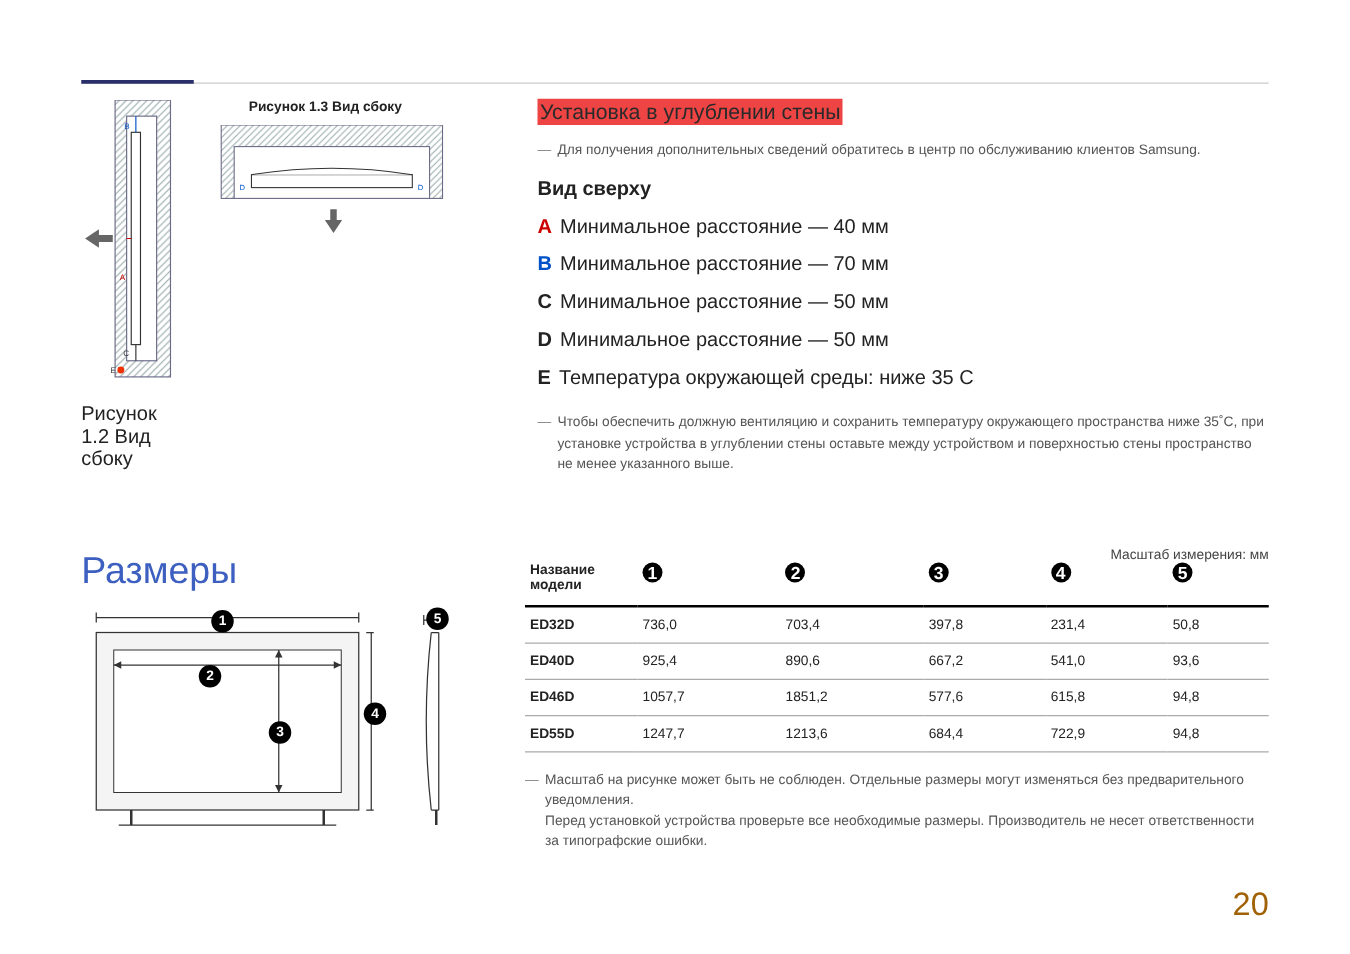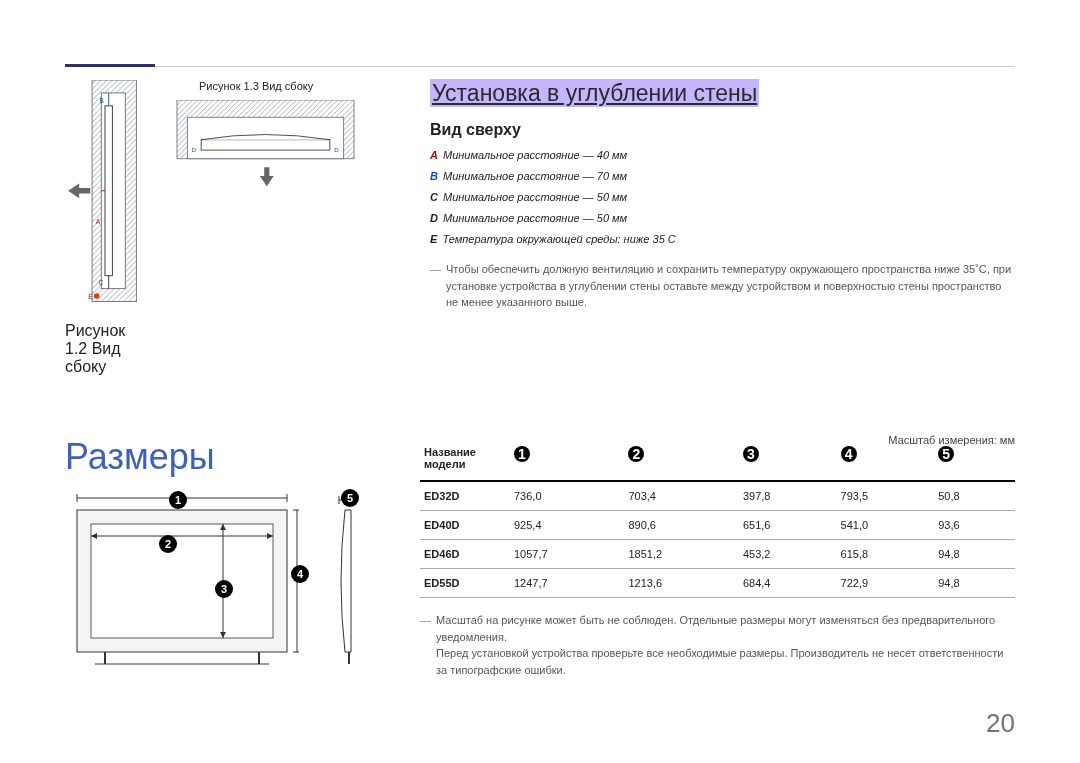--- a/index.html
+++ b/index.html
@@ -39,54 +39,53 @@
   .col-right-1 { flex: 1; }
   .fig-row { display: flex; gap: 18px; align-items: flex-start; }
 
   .fig-side {
     width: 80px;
   }
   .fig-side svg { width: 80px; height: 240px; }
 
   .fig-top-wrap { }
   .fig-top svg { width: 205px; height: 95px; }
-  .fig13-label { font-weight: normal; font-size: 11px; margin-bottom: 8px; margin-left: 4px; padding-left: 32px;}
+  .fig13-label { font-weight: bold; font-size: 11px; margin-bottom: 8px; margin-left: 4px; padding-left: 32px;}
   .fig12-label { font-weight: normal; font-size: 16px; margin-top: 0; }
 
   h2.section-green {
-    font-size: 23px;
+    font-size: 17px;
     font-weight: normal;
     color: #2a2a2a;
     display: inline;
-    background: #c4b5fd;
+    background: #ef4444;
     padding: 1px 2px;
-    text-decoration: underline;
   }
   .note-dash {
     font-size: 11px;
     color: #555;
     margin-top: 12px;
     padding-left: 16px;
     position: relative;
     line-height: 1.5;
   }
   .note-dash::before {
     content: "―";
     position: absolute;
     left: 0;
     top: 0;
     color: #888;
   }
   h3.sub { font-size: 16px; font-weight: bold; margin-top: 14px; margin-bottom: 6px;}
-  .speclist { font-size: 11px; line-height: 1.9; font-style: italic; }
+  .speclist { font-size: 16px; line-height: 1.9; }
   .speclist .lk { font-weight: bold; margin-right: 2px;}
 
   .row2 { margin-top: 60px; display: flex; gap: 20px;}
   h1.dimensions {
-    font-size: 36px;
+    font-size: 30px;
     font-weight: normal;
     color: #3c5fc0;
     margin-bottom: 8px;
   }
   .col-left-2 { width: 335px; }
   .front-side-wrap { display:flex; align-items:flex-start; gap:28px; margin-top:10px;}
   .front svg { width: 234px; height: 185px; }
   .side svg { width: 40px; height: 185px; }
 
   .col-right-2 { flex:1; position:relative;}
@@ -121,21 +120,21 @@
     align-items:center;
     justify-content:center;
   }
   .circnum.lg { width:18px; height:18px; font-size:11px;}
 
   .page-num {
     position:absolute;
     right:65px;
     bottom:24px;
     font-size:26px;
-    color:#737373;
+    color:#a16207;
     font-weight:300;
   }
 </style>
 </head>
 <body>
 
 <div class="toprule"></div>
 <div class="toprule-accent"></div>
 
 <div class="page">
@@ -193,20 +192,21 @@
                 <polygon points="8,22 0,10 5,10 5,0 11,0 11,10 16,10" fill="#666"></polygon>
               </g>
             </svg>
           </div>
         </div>
       </div>
     </div>
 
     <div class="col-right-1">
       <h2 class="section-green">Установка в углублении стены</h2>
+      <div class="note-dash">Для получения дополнительных сведений обратитесь в центр по обслуживанию клиентов Samsung.</div>
       <h3 class="sub">Вид сверху</h3>
       <div class="speclist">
         <div><span class="lk" style="color:#c00">A</span> <span>Минимальное расстояние — 40 мм</span></div>
         <div><span class="lk" style="color:#0050c8">B</span> <span>Минимальное расстояние — 70 мм</span></div>
         <div><span class="lk">C</span> <span>Минимальное расстояние — 50 мм</span></div>
         <div><span class="lk">D</span> <span>Минимальное расстояние — 50 мм</span></div>
         <div><span class="lk">E</span> <span>Температура окружающей среды: ниже 35 C</span></div>
       </div>
       <div class="note-dash">Чтобы обеспечить должную вентиляцию и сохранить температуру окружающего пространства ниже 35˚C, при установке устройства в углублении стены оставьте между устройством и поверхностью стены пространство не менее указанного выше.</div>
     </div>
@@ -279,36 +279,36 @@
             <th><span class="circnum">4</span></th>
             <th><span class="circnum">5</span></th>
           </tr>
         </thead>
         <tbody id="dimrows">
             <tr>
               <td>ED32D</td>
               <td>736,0</td>
               <td>703,4</td>
               <td>397,8</td>
-              <td>793,5</td>
+              <td>231,4</td>
               <td>50,8</td>
             </tr>
             <tr>
               <td>ED40D</td>
               <td>925,4</td>
               <td>890,6</td>
-              <td>651,6</td>
+              <td>667,2</td>
               <td>541,0</td>
               <td>93,6</td>
             </tr>
             <tr>
               <td>ED46D</td>
               <td>1057,7</td>
               <td>1851,2</td>
-              <td>453,2</td>
+              <td>577,6</td>
               <td>615,8</td>
               <td>94,8</td>
             </tr>
             <tr>
               <td>ED55D</td>
               <td>1247,7</td>
               <td>1213,6</td>
               <td>684,4</td>
               <td>722,9</td>
               <td>94,8</td>

